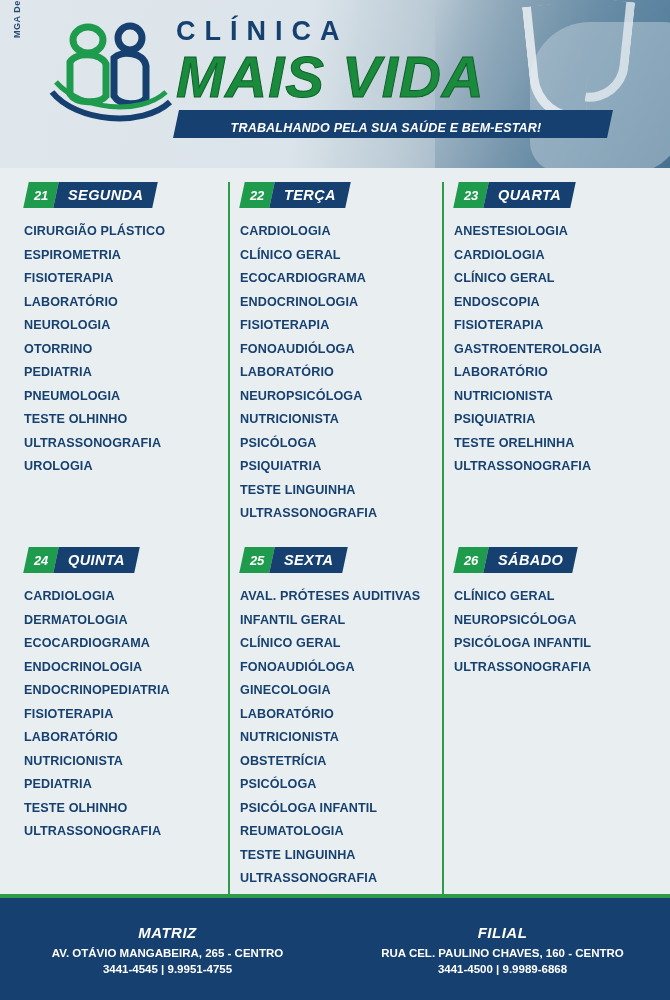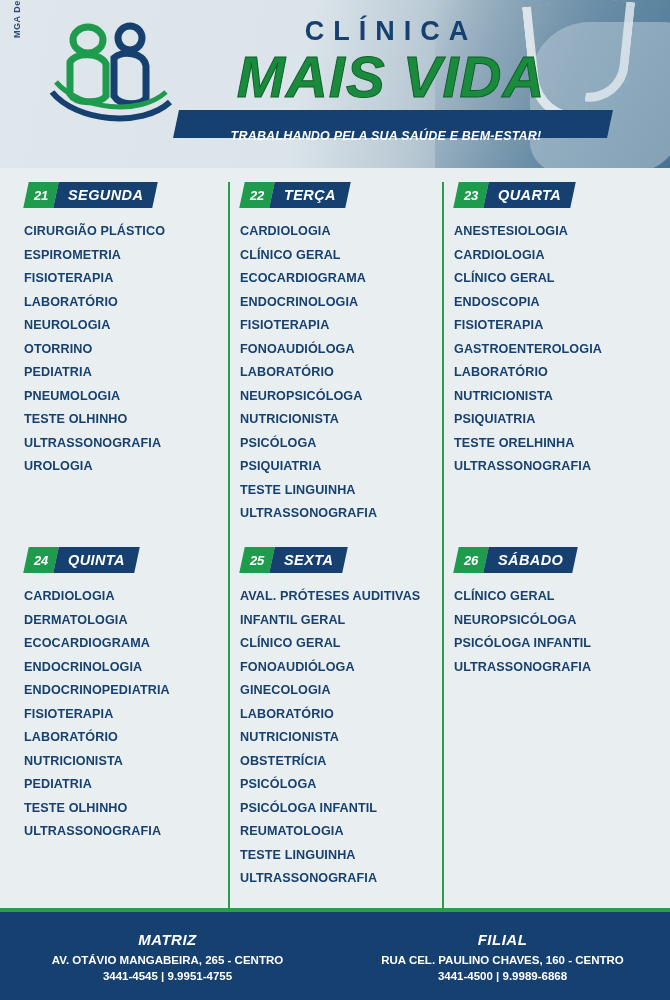--- a/index.html
+++ b/index.html
@@ -48,21 +48,21 @@
   .mga {
     position: absolute; left: 12px; top: 38px;
     transform: rotate(-90deg); transform-origin: left top;
     font-size: 9px; letter-spacing: .5px; color: #2a4b74; font-weight: bold;
     white-space: nowrap;
   }
   .logo-mark {
     position: absolute; left: 46px; top: 18px; width: 128px; height: 110px;
   }
   .brand {
-    position: absolute; left: 176px; top: 16px; width: 430px; text-align: center;
+    position: absolute; left: 176px; top: 16px; width: 430px; text-align: left;
   }
   .brand .line1 {
     font-size: 27px; font-weight: bold; letter-spacing: 9px; color: #16406f;
   }
   .brand .line2 {
     font-size: 58px; font-weight: bold; letter-spacing: 1px; color: #1a8a3c;
     line-height: .95; margin-top: 2px;
     font-style: italic;
     -webkit-text-stroke: 1px #0f5f2a;
   }
@@ -71,21 +71,21 @@
   }
   .slogan-bar {
     position: relative; height: 28px; background: #16406f;
     transform: skewX(-12deg);
   }
   .slogan-bar::after {
     content: ""; position: absolute; right: -14px; top: 0; width: 16px; height: 28px;
     background: #16406f;
   }
   .slogan-txt {
-    position: absolute; left: 0; top: 12px; width: 420px; height: 28px;
+    position: absolute; left: 0; top: 4px; width: 420px; height: 28px;
     display: flex; align-items: center; justify-content: center;
     color: #fff; font-size: 12.5px; font-weight: bold; font-style: italic; letter-spacing: .2px;
   }
 
   
   .grid {
     position: absolute; left: 0; top: 168px; width: 670px; height: 752px;
     padding: 14px 14px 0 14px;
     display: grid;
     grid-template-columns: 1fr 1fr 1fr;
@@ -116,21 +116,21 @@
   .daytag .num span { transform: skewX(12deg); }
 
   .spec-list { list-style: none; }
   .spec-list li {
     font-size: 12.6px; font-weight: bold; color: #16406f;
     letter-spacing: .1px; margin-bottom: 9.5px; white-space: nowrap;
   }
 
   
   .footer {
-    position: absolute; left: 0; bottom: 0; width: 670px; height: 88px;
+    position: absolute; left: 0; bottom: 0; width: 670px; height: 102px;
     background: #16406f; color: #fff;
     display: flex;
   }
   .footer::before {
     content: ""; position: absolute; left: 0; top: -4px; width: 670px; height: 4px;
     background: #2e9b4b;
   }
   .foot-col {
     flex: 1; display: flex; flex-direction: column; align-items: center; justify-content: center;
     text-align: center;

